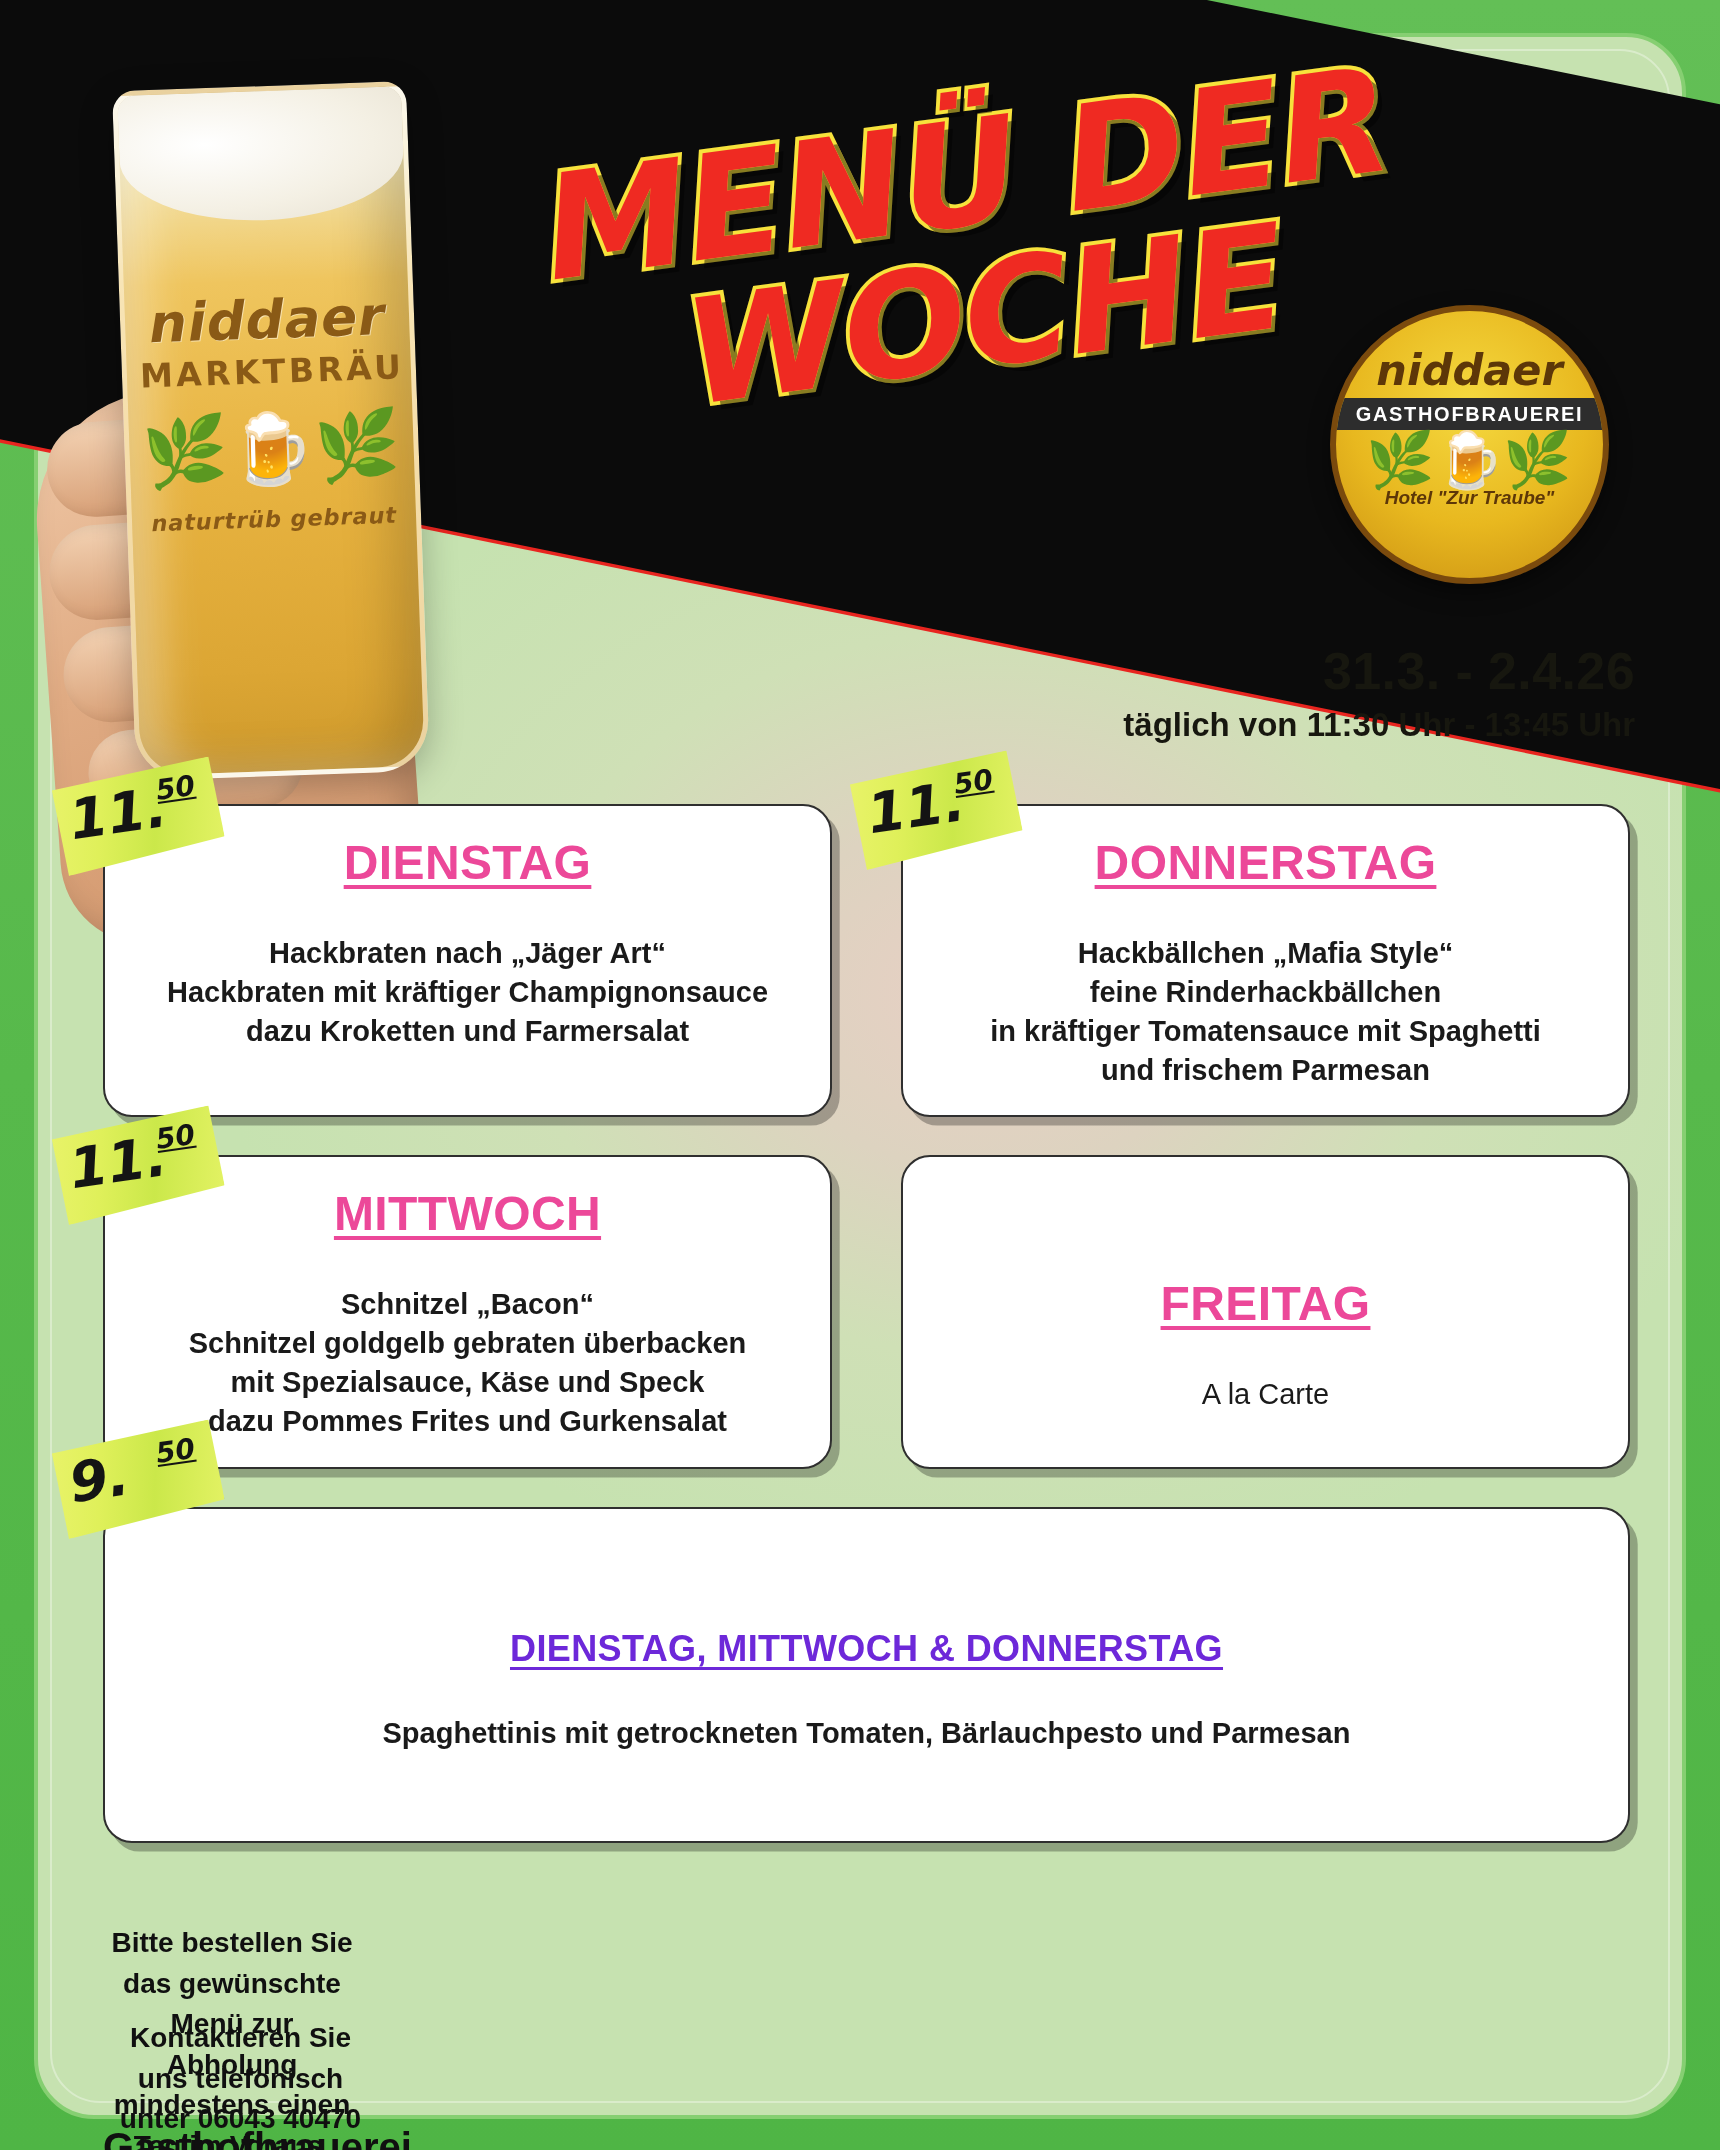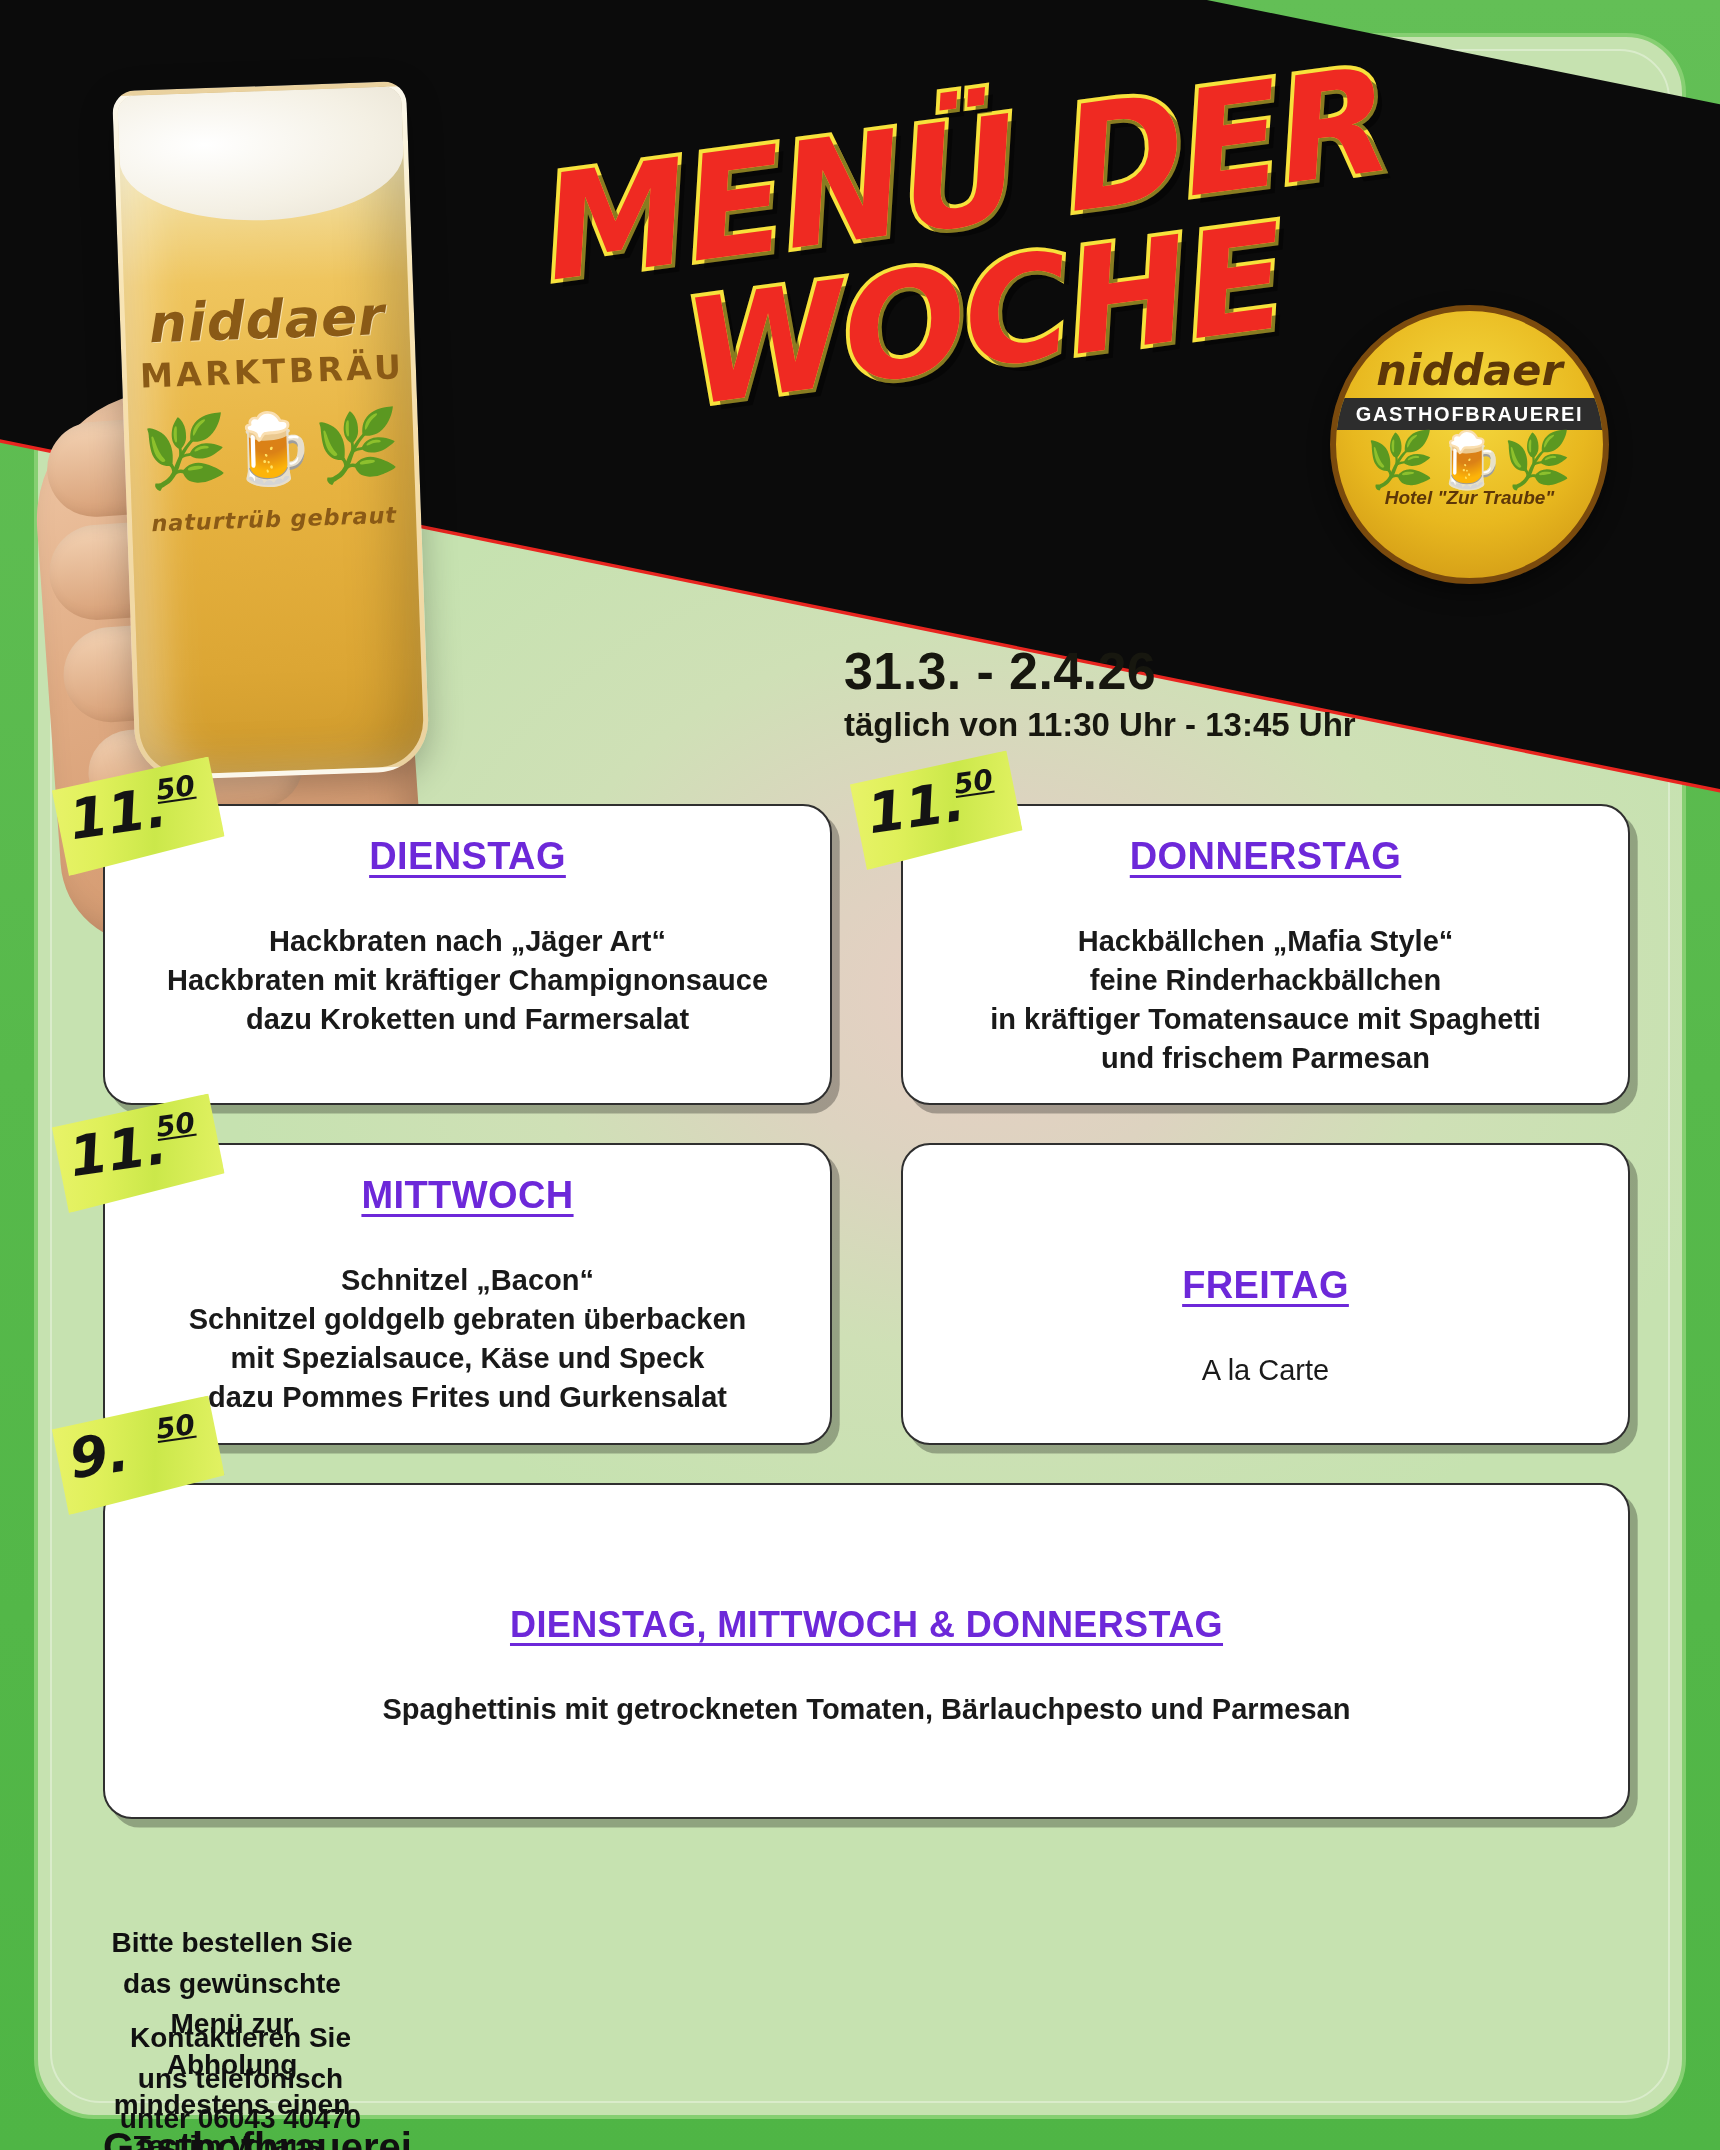--- a/index.html
+++ b/index.html
@@ -238,23 +238,24 @@
     font-weight: 700;
     font-style: italic;
     color: #5d3708;
     margin-top: -3.4px;
   }
 
   
   .date-block {
     position: absolute;
     z-index: 9;
-    right: 103px;
+    right: 86px;
     top: 641px;
     width: 774px;
+    text-align: right;
     color: #17170f;
   }
   .date-block .d-main {
     font-size: 52px;
     font-weight: 700;
     letter-spacing: 0.4px;
   }
   .date-block .d-sub {
     margin-top: 5.2px;
     font-size: 33px;
@@ -283,23 +284,23 @@
     box-shadow: 7.7px 8.6px 0 rgba(0,0,0,0.28);
     padding: 29px 26px 26px;
     box-sizing: border-box;
     min-height: 258px;
     text-align: center;
   }
   .card.wide { min-height: 336px; }
   .card.tall-pad { padding-top: 119px; }
 
   .card .day {
-    font-size: 38px;
-    font-weight: 700;
-    color: #6d28d9;
+    font-size: 48px;
+    font-weight: 700;
+    color: #ec4899;
     text-decoration: underline;
     text-underline-offset: 6px;
     margin-bottom: 20.6px;
     letter-spacing: 0.4px;
   }
   .card .day.green {
     color: #6d28d9;
     font-size: 36px;
   }
   .card .desc {

